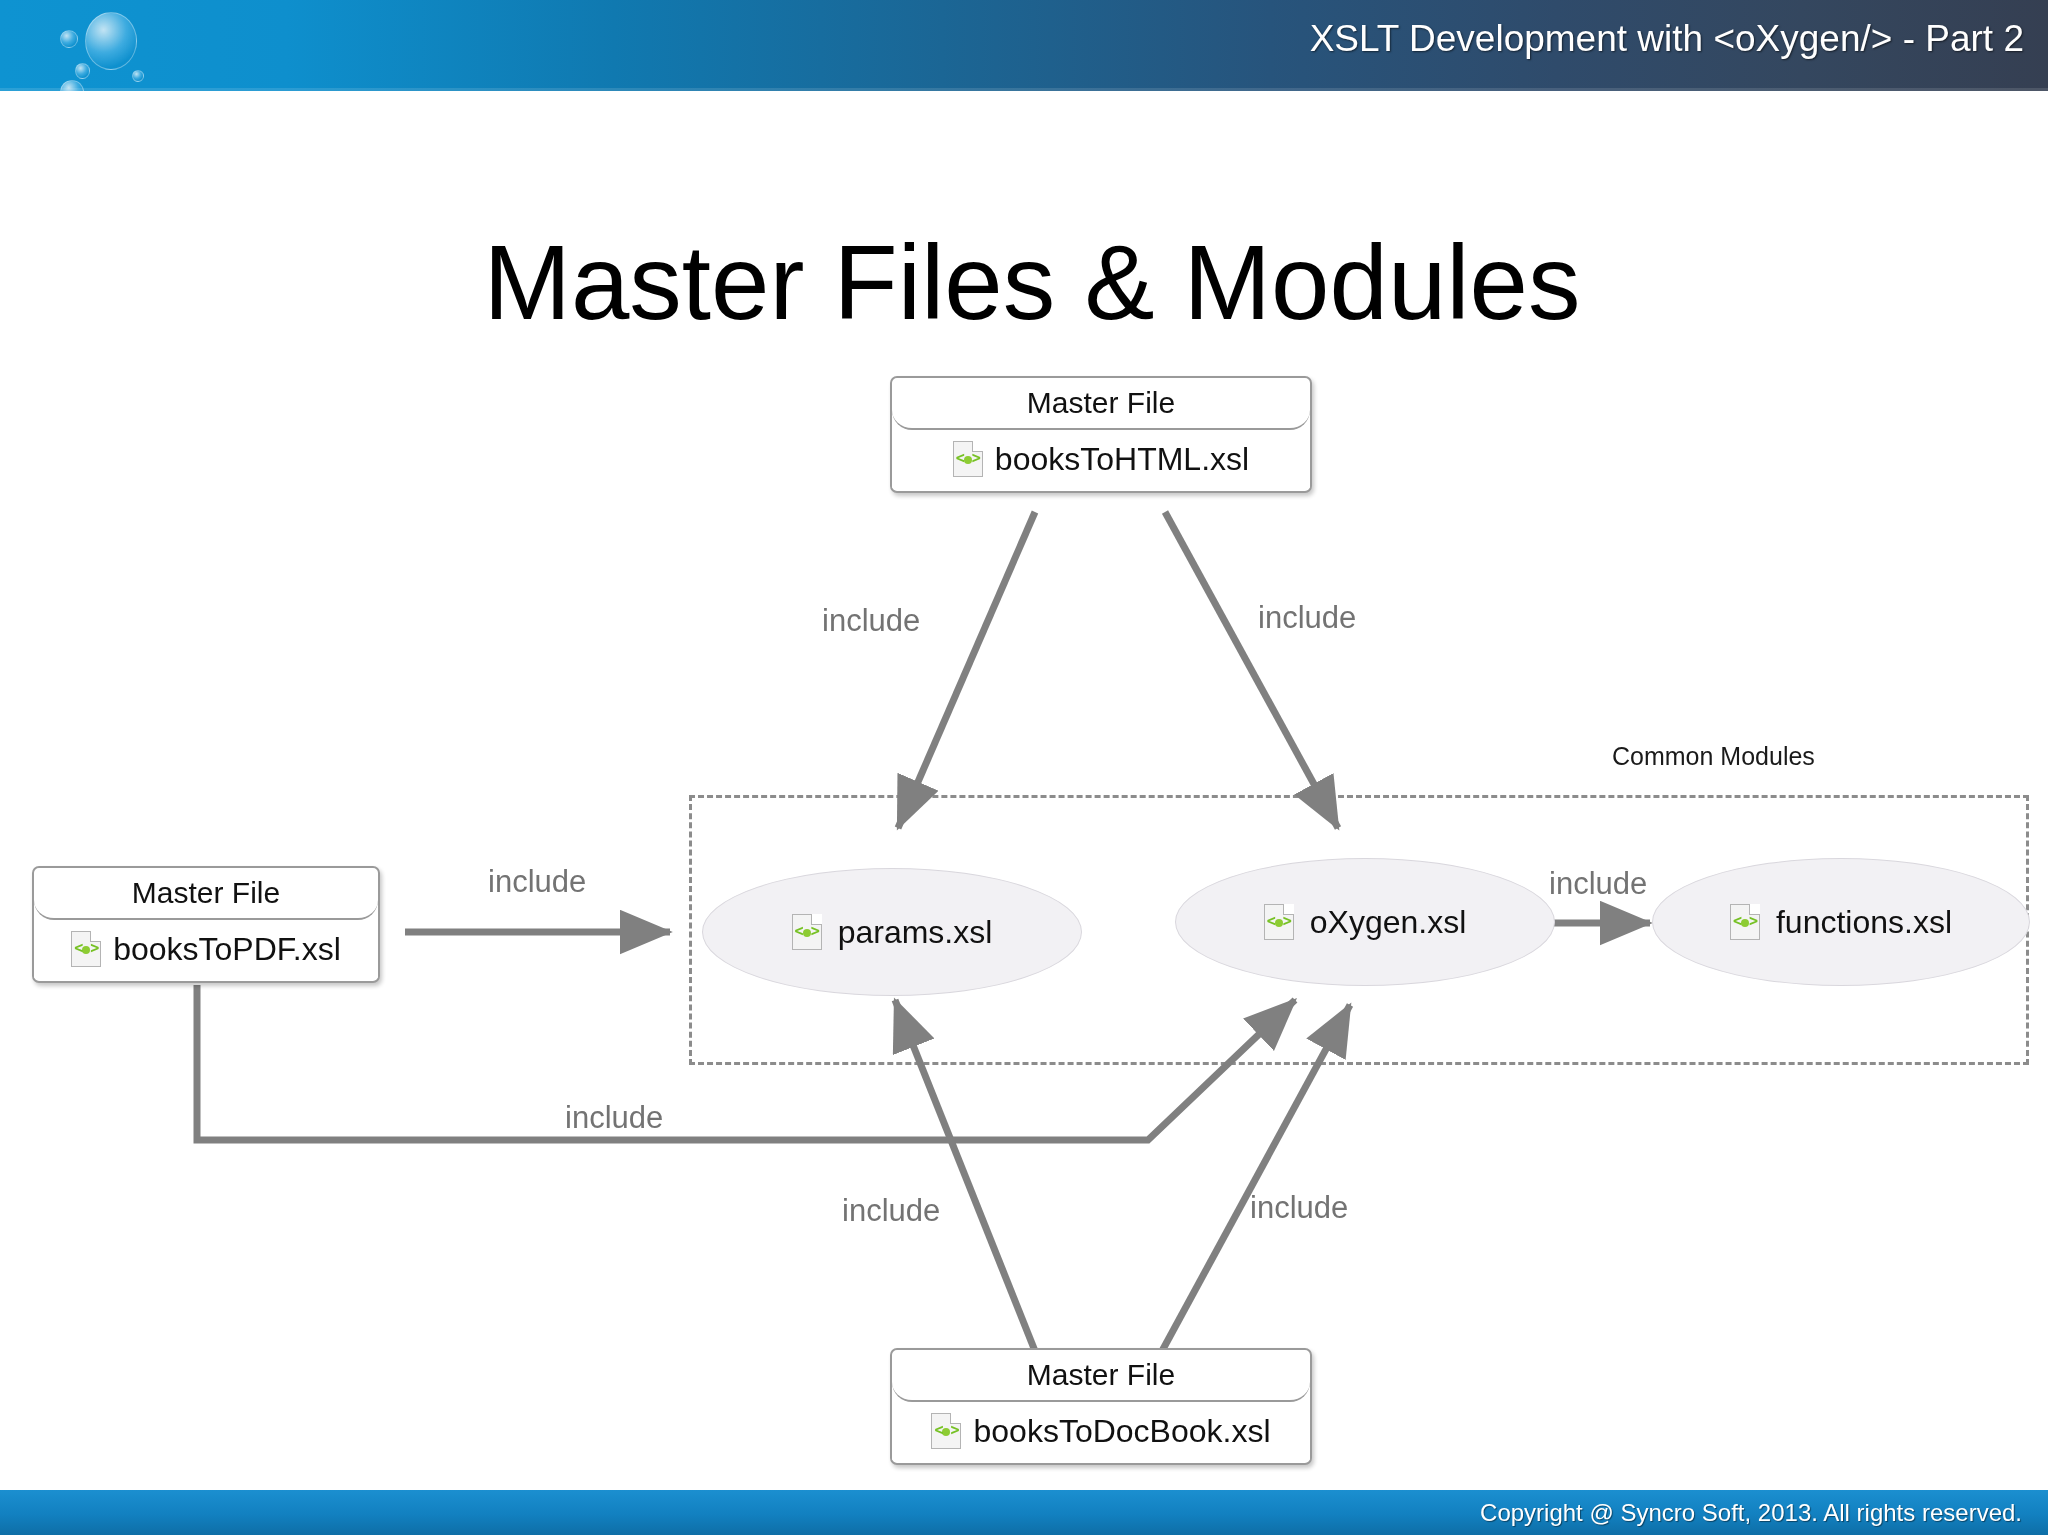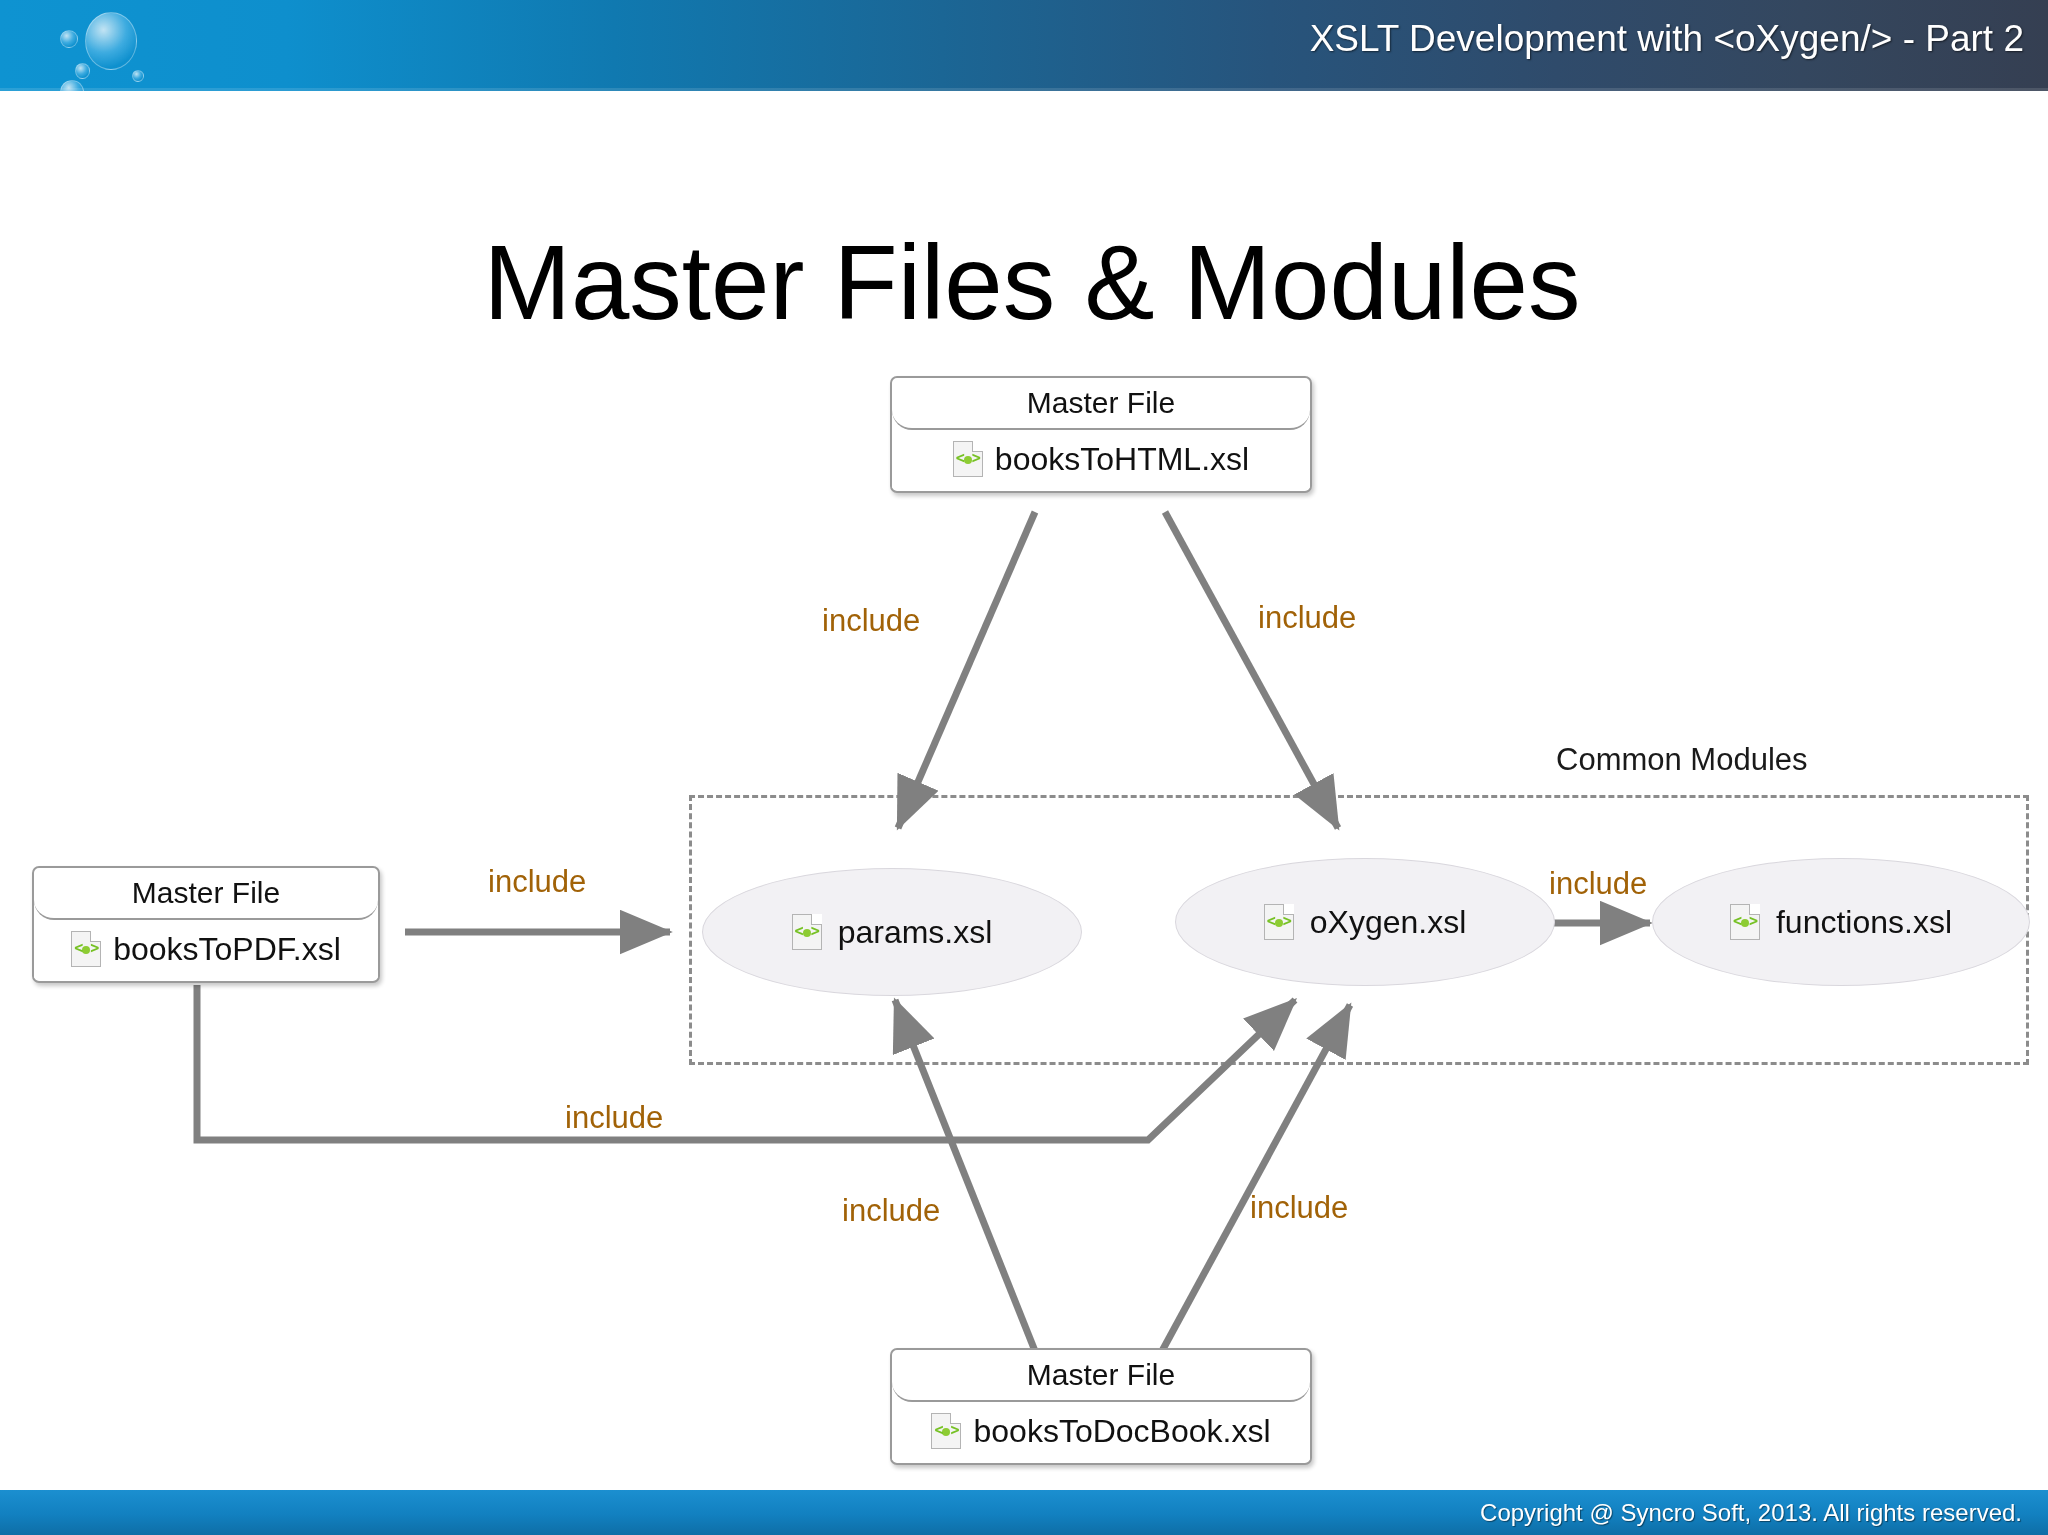--- a/index.html
+++ b/index.html
@@ -72,22 +72,22 @@
   
   #diagram{position:absolute;left:0;top:0;width:2048px;height:1535px;}
   #edges{position:absolute;left:0;top:0;width:2048px;height:1535px;}
 
   
   #common-modules-box{
     position:absolute;left:689px;top:795px;width:1340px;height:270px;
     border:3px dashed #8c8c8c;box-sizing:border-box;background:transparent;
   }
   #common-modules-label{
-    position:absolute;left:1556px;top:742px;
-    font-size:31px;color:#1a1a1a;white-space:nowrap;
+    position:absolute;left:1612px;top:742px;
+    font-size:25px;color:#1a1a1a;white-space:nowrap;
   }
 
   
   .node-box{
     position:absolute;background:#ffffff;
     border:2px solid #9a9a9a;border-radius:7px;
     box-shadow:2px 3px 4px rgba(0,0,0,.22);
     box-sizing:border-box;overflow:hidden;
   }
   .node-box .nb-title{
@@ -127,21 +127,21 @@
     font-family:"DejaVu Sans Mono", monospace;
     letter-spacing:-1px;
   }
   .xsl-icon .dot{
     position:absolute;left:50%;top:14px;margin-left:-4px;
     width:8px;height:8px;border-radius:50%;background:#8dcc33;
   }
 
   
   .edge-label{
-    position:absolute;font-size:31px;color:#a16207;white-space:nowrap;
+    position:absolute;font-size:31px;color:#737373;white-space:nowrap;
   }
 </style>
 </head>
 <body>
 
 <div id="header">
   <span class="bubble b1"></span>
   <span class="bubble b2"></span>
   <span class="bubble b3"></span>
   <span class="bubble b4"></span>

